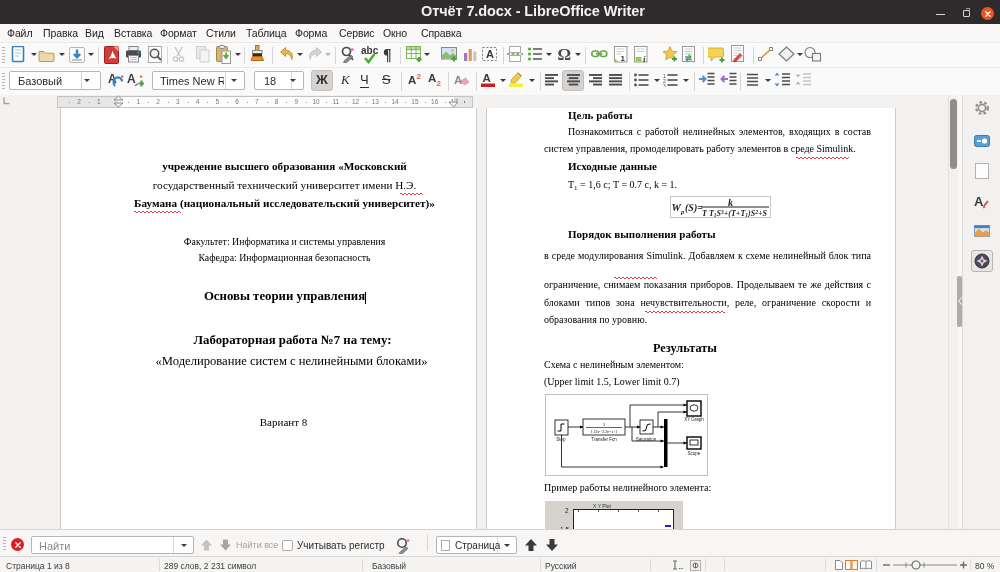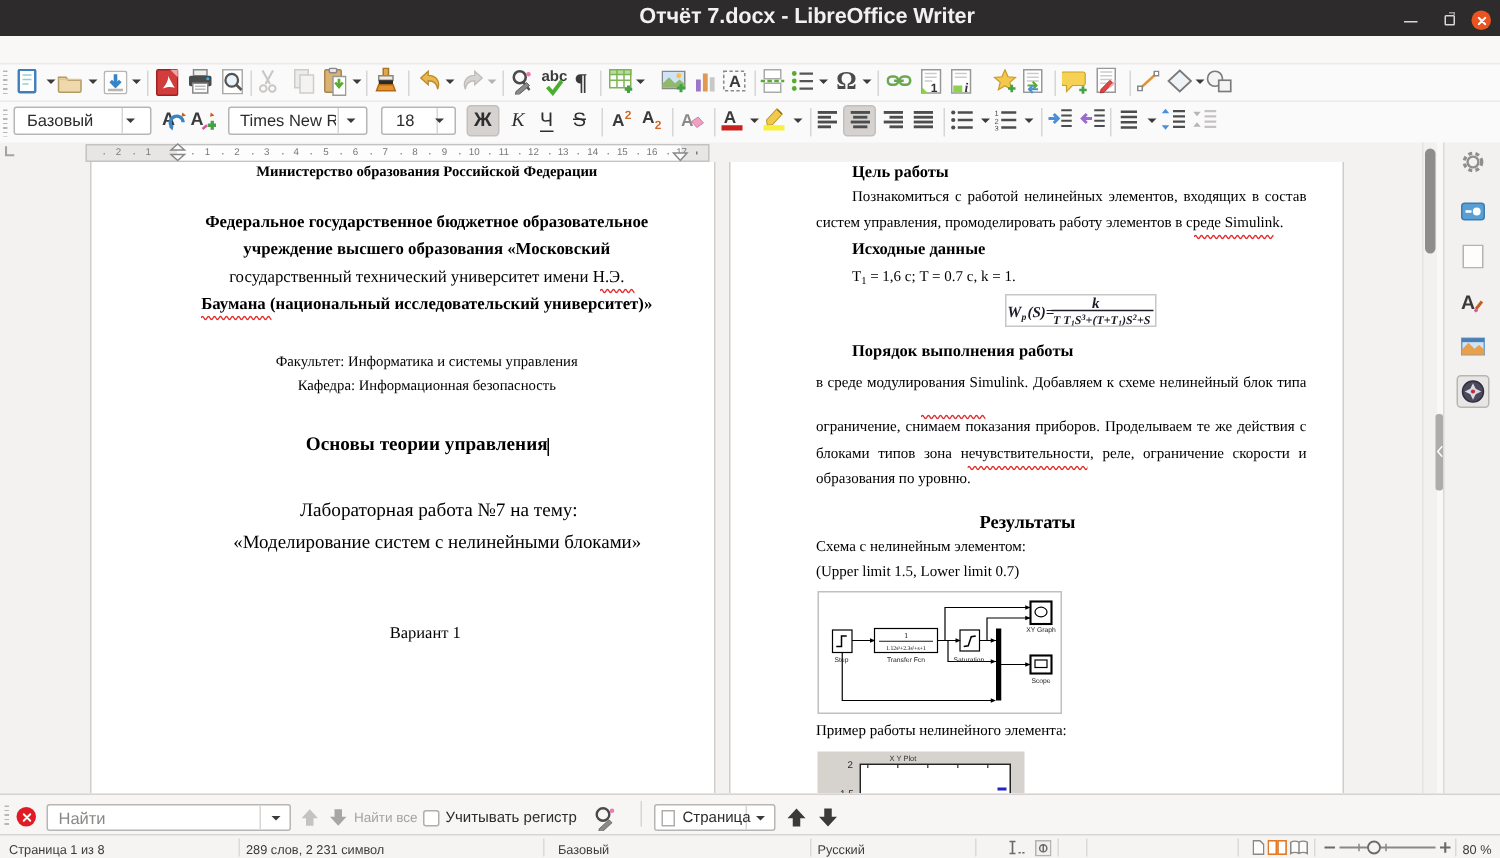--- a/index.html
+++ b/index.html
@@ -26,28 +26,41 @@
 .ctr{text-align:center}
 #findbar{left:0;top:529px;width:1000px;height:27px;background:#f7f6f5;border-top:1px solid #d5d3d1}
 #status{left:0;top:556px;width:1000px;height:16px;background:#f5f4f3;border-top:1px solid #d7d5d3;font-size:8.5px;color:#3c3c3c}
 #status span{position:absolute;top:3.5px;white-space:nowrap}
 .ssep{position:absolute;top:2px;width:1px;height:12px;background:#dcdad8}
 .sq{position:absolute}
 </style></head>
 <body>
 <div id="app">
 <div class="abs" id="title">
-<div style="position:absolute;left:421px;top:3px;width:234px;text-align:center;font-size:14.5px;font-weight:bold;color:#f2f0f0;letter-spacing:-0.1px">Отчёт 7.docx - LibreOffice Writer</div>
+<div style="position:absolute;left:421px;top:3px;width:234px;font-size:14.5px;font-weight:bold;color:#f2f0f0;letter-spacing:-0.1px">Отчёт 7.docx - LibreOffice Writer</div>
 <div style="position:absolute;left:936px;top:13.5px;width:9px;height:1.5px;background:#d9d7d5"></div>
 <div style="position:absolute;left:963px;top:10px;width:7px;height:7px;border:1.2px solid #d9d7d5;border-radius:1px"></div>
       <div style="position:absolute;left:966px;top:8px;width:4px;height:2px;border-top:1.2px solid #9b9799;border-right:1.2px solid #9b9799"></div>
 <div style="position:absolute;left:981px;top:7px;width:13px;height:13px;border-radius:50%;background:#e95420"></div>
 <svg style="position:absolute;left:984.5px;top:10.5px" width="6" height="6">
         <path d="M0.8 0.8 L5.2 5.2 M5.2 0.8 L0.8 5.2" stroke="#fff" stroke-width="1.3" stroke-linecap="round"></path>
       </svg>
+</div>
+<div class="abs" id="menu">
+<span style="left:7px">Файл</span>
+<span style="left:43px">Правка</span>
+<span style="left:85px">Вид</span>
+<span style="left:114px">Вставка</span>
+<span style="left:160px">Формат</span>
+<span style="left:206px">Стили</span>
+<span style="left:246px">Таблица</span>
+<span style="left:295px">Форма</span>
+<span style="left:339px">Сервис</span>
+<span style="left:383px">Окно</span>
+<span style="left:421px">Справка</span>
 </div>
 <div class="abs" id="tb1">
       <div class="grip" style="top:4px;height:17px"></div>
       <svg class="ic" style="left:10px;top:3px" width="16" height="18" viewBox="0 0 16 18">
         <rect x="2.5" y="0.5" width="11" height="15" rx="1" fill="#fff" stroke="#3f7dbf" stroke-width="1.6"></rect>
         <path d="M5 4h6M5 7h6M5 10h4" stroke="#9cc" stroke-width="1"></path>
       </svg>
       <div class="drop" style="left:31px;top:10px"></div>
       <svg class="ic" style="left:38px;top:4px" width="17" height="16" viewBox="0 0 17 16">
         <path d="M1 4.5 h5 l1.5 2 H16 V13.5 a1 1 0 0 1 -1 1 H2 a1 1 0 0 1 -1 -1 Z" fill="#efd9ac" stroke="#b29a63"></path>
@@ -399,31 +412,29 @@
         <path d="M6.5 1 L11 5 H2 Z" fill="#fcfcfc" stroke="#888"></path>
         <path d="M6.5 12 L11 8 H2 Z" fill="#fcfcfc" stroke="#888"></path>
       </svg>
       <svg class="ic" style="left:447px;top:6px" width="13" height="7">
         <path d="M6.5 6 L11 1 H2 Z" fill="#fcfcfc" stroke="#888"></path>
       </svg>
     </div>
 <div class="abs" id="doc">
       <div class="page" style="left:60px;top:0;width:417px;height:421px"></div>
       <div class="page" style="left:486px;top:0;width:410px;height:421px"></div>
-      <div class="dl ctr" style="left:117px;top:1.7px;font-size:9.8px;font-weight:bold;width:335px">Министерство образования Российской Федерации</div>
-      <div class="dl ctr" style="left:117px;top:34.9px;font-size:11.2px;font-weight:bold;width:335px">Федеральное государственное бюджетное образовательное</div>
       <div class="dl ctr" style="left:117px;top:53.4px;font-size:11.2px;font-weight:bold;width:335px">учреждение высшего образования «Московский</div>
       <div class="dl ctr" style="left:117px;top:71.9px;font-size:11.2px;font-weight:normal;width:335px">государственный технический университет имени Н.Э.</div>
       <div class="dl ctr" style="left:117px;top:129.4px;font-size:9.8px;width:335px">Факультет: Информатика и системы управления</div>
       <div class="dl ctr" style="left:117px;top:90.3px;font-size:11.2px;font-weight:bold;width:335px">Баумана (национальный исследовательский университет)»</div>
       <div class="dl ctr" style="left:117px;top:144.7px;font-size:9.8px;width:335px">Кафедра: Информационная безопасность</div>
       <div class="dl ctr" style="left:117px;top:182.0px;font-size:12.8px;font-weight:bold;width:335px">Основы теории управления</div>
-      <div class="dl ctr" style="left:125px;top:225.5px;font-size:12.8px;font-weight:normal;width:335px">Лабораторная работа №7 на тему:</div>
+      <div class="dl ctr" style="left:125px;top:225.5px;font-size:12.8px;font-weight:bold;width:335px">Лабораторная работа №7 на тему:</div>
       <div class="dl ctr" style="left:124px;top:247.0px;font-size:12.6px;width:335px">«Моделирование систем с нелинейными блоками»</div>
-      <div class="dl ctr" style="left:116px;top:309.2px;font-size:11px;width:335px">Вариант 1</div>
+      <div class="dl ctr" style="left:116px;top:309.2px;font-size:11px;width:335px">Вариант 8</div>
       <div class="abs" style="left:365px;top:183.5px;width:1px;height:12px;background:#000"></div>
       <div class="dl" style="left:568px;top:1.7px;font-size:11px;font-weight:bold">Цель работы</div>
       <div class="dj" style="left:568px;top:19.0px;font-size:10px;width:303px">Познакомиться с работой нелинейных элементов, входящих в состав</div>
       <div class="dl" style="left:544px;top:36.2px;font-size:10px">систем управления, промоделировать работу элементов в среде Simulink.</div>
       <div class="dl" style="left:568px;top:53.3px;font-size:11px;font-weight:bold">Исходные данные</div>
       <div class="dl" style="left:568px;top:72.1px;font-size:10px">T<span style="font-size:7px;vertical-align:-2px">1</span> = 1,6 с; T = 0.7 с, k = 1.</div>
       <div class="dl" style="left:568px;top:120.7px;font-size:11px;font-weight:bold">Порядок выполнения работы</div>
       <div class="dj" style="left:544px;top:143px;font-size:10px;width:327px">в среде модулирования Simulink. Добавляем к схеме нелинейный блок типа</div>
       <div class="dj" style="left:544px;top:172.4px;font-size:10px;width:327px">ограничение, снимаем показания приборов. Проделываем те же действия с</div>
       <div class="dj" style="left:544px;top:189.6px;font-size:10px;width:327px">блоками типов зона нечувствительности, реле, ограничение скорости и</div>

